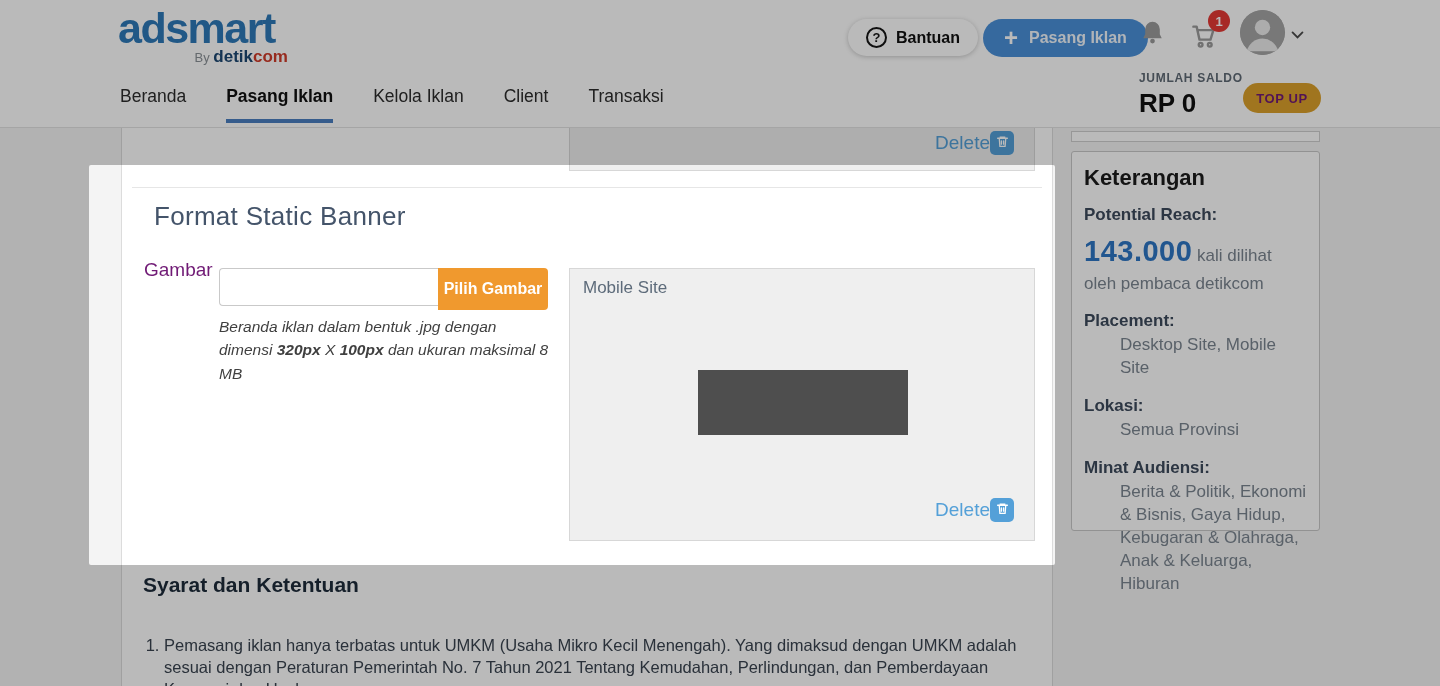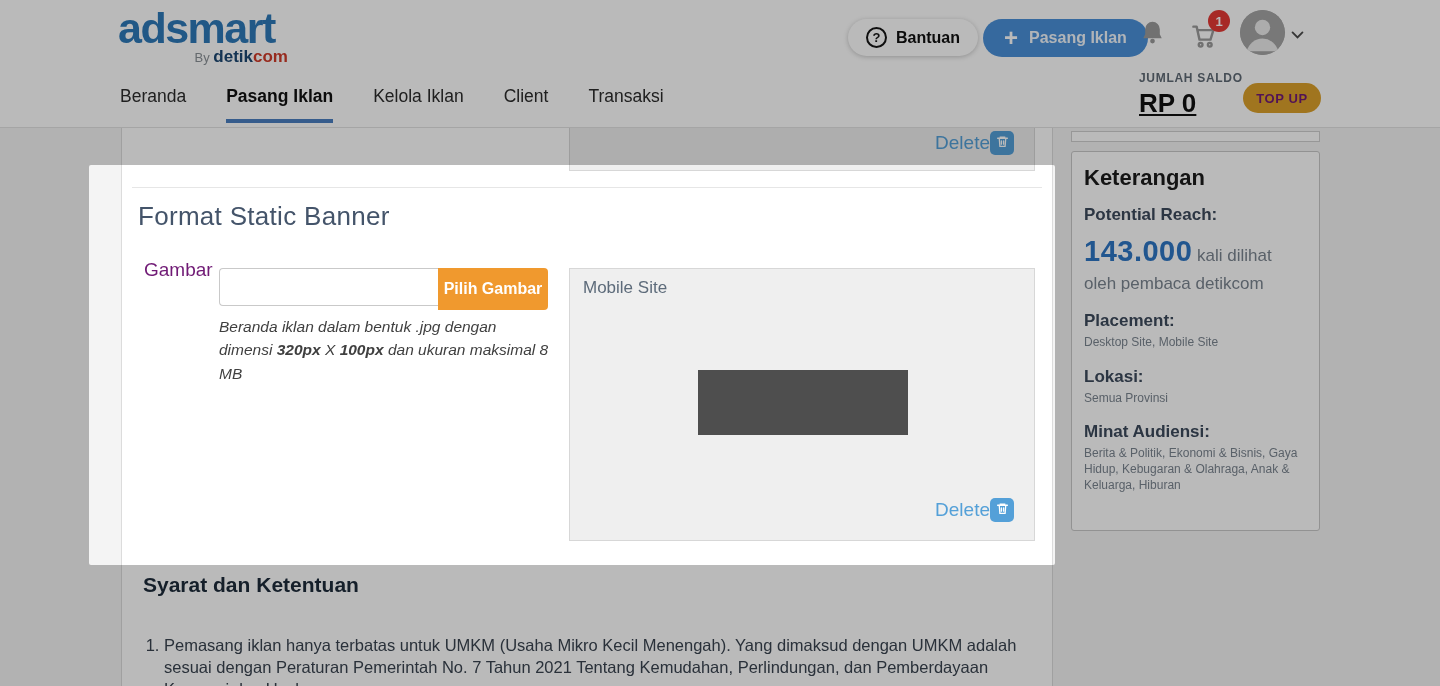--- a/index.html
+++ b/index.html
@@ -37,41 +37,41 @@
   .cart-btn { left:1189px; top:21px; }
   .badge { position:absolute; left:1208px; top:10px; width:22px; height:22px; border-radius:50%;
            background:#e53935; color:#fff; font-size:13px; font-weight:700; display:flex;
            align-items:center; justify-content:center; z-index:6; }
   .avatar { position:absolute; left:1240px; top:10px; width:45px; height:45px; border-radius:50%;
             overflow:hidden; cursor:pointer; border:none; background:#a5a5a5; padding:0; }
   .chev-btn { left:1289px; top:26px; }
 
   .saldo { position:absolute; left:1139px; top:71px; width:182px; }
   .saldo-label { font-size:12px; font-weight:800; color:#5f6a75; letter-spacing:0.7px; }
-  .saldo-value { font-size:26px; font-weight:800; color:#101010; margin-top:3px;text-decoration:underline; }
+  .saldo-value { font-size:26px; font-weight:800; color:#101010; margin-top:3px; }
   .btn-topup { position:absolute; right:0; top:12px; width:78px; height:30px; background:#dca12b;
                border:none; border-radius:15px; color:#701a75; font-weight:800; font-size:13px;
                letter-spacing:0.6px; font-family:inherit; cursor:pointer; }
 
   
   .card { position:absolute; left:121px; top:28px; width:932px; height:700px; background:#ffffff;
           border:1px solid #dcdcdc; z-index:1; }
   .preview-box { position:absolute; width:466px; background:#efefef; border:1px solid #d7d7d7; }
   .preview-box.top { left:447px; top:5px; height:137px; }
   .preview-box.mobile { left:447px; top:239px; height:273px; }
   .preview-label { position:absolute; left:13px; top:9px; font-size:17px; color:#5d6b7a; }
   .banner-placeholder { position:absolute; left:128px; top:101px; width:210px; height:65px; background:#4e4e4e; }
   .delete-row { position:absolute; right:20px; bottom:18px; display:flex; align-items:center; }
   .preview-box.top .delete-row { bottom:15px; }
   .delete-link { font-size:19px; color:#54a0d8; text-decoration:none; cursor:pointer; }
   .trash-btn { width:24px; height:24px; border-radius:5px; background:#54a0d8; border:none; cursor:pointer;
                display:flex; align-items:center; justify-content:center; padding:0; }
 
   .divider { position:absolute; left:10px; right:10px; top:158px; height:1px; background:#e6e6e6; }
-  .section-title { position:absolute; left:16px; top:172px; font-size:26px; font-weight:500;
+  .section-title { position:absolute; left:32px; top:172px; font-size:26px; font-weight:500;
                    color:#44546a; letter-spacing:0.3px; }
   .field-label { position:absolute; left:22px; top:230px; font-size:19px; color:#701a75; }
   .input-group { position:absolute; left:97px; top:239px; display:flex; }
   .file-input { width:219px; height:38px; border:1px solid #c9c9c9; border-right:none;
                 border-radius:4px 0 0 4px; background:#fff; padding:0 10px; font-size:15px; font-family:inherit; }
   .btn-pick { width:110px; height:42px; background:#f0992e; border:none; border-radius:0 4px 4px 0;
               color:#fff; font-size:16px; font-weight:600; font-family:inherit; cursor:pointer; }
   .helper { position:absolute; left:97px; top:286px; width:335px; font-style:italic; font-size:15.5px;
             color:#3f3f3f; line-height:1.5; }
   .helper b { font-weight:800; }
@@ -81,21 +81,21 @@
   .terms-list ol { padding-left:22px; }
   .terms-list li { font-size:16.5px; color:#3a4450; line-height:1.33; }
 
   
   .sliver-card { position:absolute; left:1071px; top:131px; width:249px; height:11px; background:#ffffff;
                  border:1px solid #cfcfcf; z-index:1; }
   .keterangan { position:absolute; left:1071px; top:151px; width:249px; height:380px; background:#ffffff;
                 border:1px solid #c9c9c9; border-radius:3px; padding:13px 12px; z-index:1; }
   .ket-title { font-size:22px; font-weight:800; color:#1c1c1c; }
   .ket-label { font-size:17px; font-weight:700; color:#3d4a5c; margin-top:16px; }
-  .ket-value { font-size:12px; color:#7b8590; line-height:1.35; margin-top:3px; }
+  .ket-value { font-size:17px; color:#7b8590; line-height:1.35; margin-top:3px;margin-left:36px; }
   .reach-line { margin-top:6px; line-height:1.4; }
   .reach-number { font-size:29px; font-weight:800; color:#2e76c4; letter-spacing:0.5px; }
   .reach-suffix { font-size:17px; color:#7b8590; }
 
   
   .dim-stage { position:absolute; left:89px; top:165px; width:966px; height:400px;
                box-shadow:0 0 0 3000px rgba(0,0,0,0.27); border-radius:2px; z-index:50; pointer-events:none; }
 </style>
 </head>
 <body>

